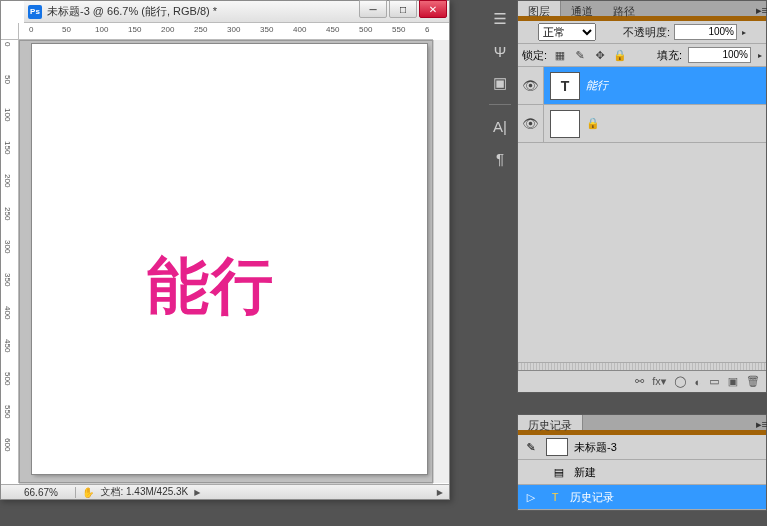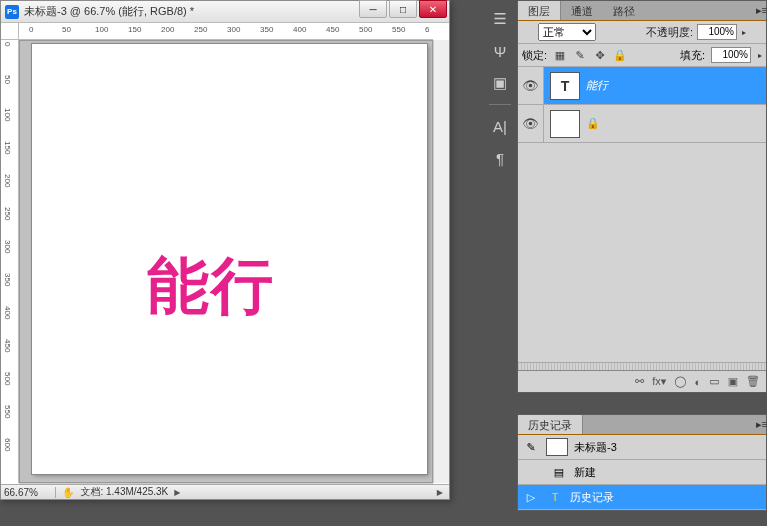--- a/index.html
+++ b/index.html
@@ -1,58 +1,58 @@
 <!DOCTYPE html>
 <html><head>
 <meta charset="utf-8">
 <style>
 * { margin:0; padding:0; box-sizing:border-box; font-family:"Microsoft YaHei","SimSun",sans-serif; }
 body { background:#535353; width:767px; height:526px; position:relative; overflow:hidden; }
 
 
 .docwin { position:absolute; left:0; top:0; width:450px; height:500px; background:#fff; border:1px solid #8a8a8a; box-shadow:2px 2px 6px rgba(0,0,0,.3); }
-.titlebar { height:22px; background:linear-gradient(#f7f7f7,#e0e0e0); border-bottom:1px solid #bbb; display:flex; align-items:center; padding:0 4px; font-size:11px; }
+.titlebar { height:22px; background:linear-gradient(#f7f7f7,#e0e0e0); border-bottom:1px solid #bbb; display:flex; align-items:center; padding:0 4px; font-size:11px;margin-left:23px; }
 .titlebar .ps { width:14px; height:14px; background:#1473e6; color:#fff; font-size:8px; font-weight:bold; display:flex; align-items:center; justify-content:center; border-radius:2px; margin-right:5px;}
 .titlebar .ttl { flex:1; color:#333; }
 .winbtns { display:flex; gap:2px; position:absolute; right:2px; top:-1px;}
 .winbtn { width:28px; height:18px; border:1px solid #aaa; background:linear-gradient(#fafafa,#d9d9d9); font-size:10px; display:flex; align-items:center; justify-content:center; border-radius:0 0 2px 2px;}
 .winbtn.close { background:linear-gradient(#e67,#c13); color:#fff; border-color:#a02; }
 
 .ruler-h { position:absolute; left:18px; top:22px; right:16px; height:17px; background:#fff; border-bottom:1px solid #bbb; font-size:8px; color:#555; overflow:hidden;}
 .ruler-h span{ position:absolute; top:2px; }
 .ruler-v { position:absolute; left:0; top:39px; width:18px; bottom:16px; background:#fff; border-right:1px solid #bbb; font-size:8px; color:#555;}
 .ruler-v span{ position:absolute; left:2px; writing-mode:vertical-rl;}
 .corner { position:absolute; left:0; top:22px; width:18px; height:17px; background:#fff; border-right:1px solid #bbb; border-bottom:1px solid #bbb;}
 
 .canvas-area { position:absolute; left:18px; top:39px; right:16px; bottom:16px; background:#c0c0c0; overflow:hidden; border:1px solid #999;}
 .canvas { position:absolute; left:12px; top:3px; width:395px; height:430px; background:#fff; box-shadow:0 0 0 1px #888,2px 2px 4px rgba(0,0,0,.3);}
 .maintext { position:absolute; left:115px; top:200px; font-size:62px; font-weight:900; font-family:"SimHei","Microsoft YaHei Bold",sans-serif; color:#e6218b; letter-spacing:2px;}
 .scroll-v { position:absolute; right:0; top:39px; width:16px; bottom:16px; background:#efefef; border-left:1px solid #ccc;}
 .scroll-h { position:absolute; left:18px; bottom:0; right:16px; height:16px; background:#efefef; border-top:1px solid #ccc;}
 
-.statusbar { position:absolute; left:0; right:0; bottom:0; height:15px; background:linear-gradient(#f2f2f2,#ddd); border-top:1px solid #aaa; font-size:10px; display:flex; align-items:center; color:#333;}
+.statusbar { position:absolute; left:0; right:0; bottom:0; height:15px; background:linear-gradient(#f2f2f2,#ddd); border-top:1px solid #aaa; font-size:10px; display:flex; align-items:center; color:#333;padding-left:20px;}
 .statusbar .pct{ width:55px; padding-left:3px; border-right:1px solid #aaa;}
 .statusbar .mid{ padding:0 6px; display:flex; align-items:center; gap:6px;}
 .tri{ font-size:8px; color:#555;}
 
 
 .toolcol { position:absolute; left:485px; top:0; width:30px; height:180px; background:#535353; display:flex; flex-direction:column; align-items:center; gap:10px; padding-top:8px;}
 .toolcol .t{ width:22px; height:22px; color:#ccc; font-size:15px; display:flex; align-items:center; justify-content:center;}
 .toolcol .sep{ width:22px; height:1px; background:#777;}
 
 
 .panel { position:absolute; left:517px; top:0; width:250px; background:#d3d3d3; border:1px solid #5c5c5c; font-size:11px;}
-.tabs { display:flex; height:20px; background:#a7a7a7; border-bottom:1px solid #a16207;}
+.tabs { display:flex; height:20px; background:#a7a7a7; border-bottom:5px solid #a16207;}
 .tab { padding:3px 10px; color:#333; font-size:11px;}
 .tab.active { background:#d3d3d3; border-right:1px solid #888;}
 .tab.menu { margin-left:auto; width:18px; text-align:center; color:#333;}
 .oprow { display:flex; align-items:center; height:23px; padding:2px 20px; border-bottom:1px solid #aaa; gap:4px;}
 .oprow select { font-size:11px; width:58px; height:18px;}
 .oprow .lbl { font-size:11px; color:#222;}
-.pctbox{ width:40px; height:16px; background:#fff; border:1px solid #888; font-size:10px; text-align:right; padding-right:2px; line-height:14px;}
+.pctbox{ width:63px; height:16px; background:#fff; border:1px solid #888; font-size:10px; text-align:right; padding-right:2px; line-height:14px;}
 .arrow{ font-size:8px; color:#333; margin-left:1px;}
 .lockrow { display:flex; align-items:center; height:23px; padding:2px 4px; border-bottom:1px solid #aaa; gap:6px;}
 .lockrow .ic{ width:14px; height:14px; font-size:11px; display:flex; align-items:center; justify-content:center; color:#444;}
 .layers { background:#d3d3d3; min-height:295px;}
 .layer { display:flex; align-items:center; height:38px; border-bottom:1px solid #aaa;}
 .layer.sel { background:#3399ff; color:#fff;}
 .eye { width:26px; display:flex; align-items:center; justify-content:center; font-size:13px; color:#444; border-right:1px solid #aaa; height:100%;}
 .layer.sel .eye{ color:#444; background:#d3d3d3;}
 .thumb { width:30px; height:28px; background:#fff; border:1px solid #555; margin:0 6px; display:flex; align-items:center; justify-content:center; font-size:14px; color:#333; font-weight:bold;}
 .lname { flex:1; font-size:11px; font-style:italic;}

